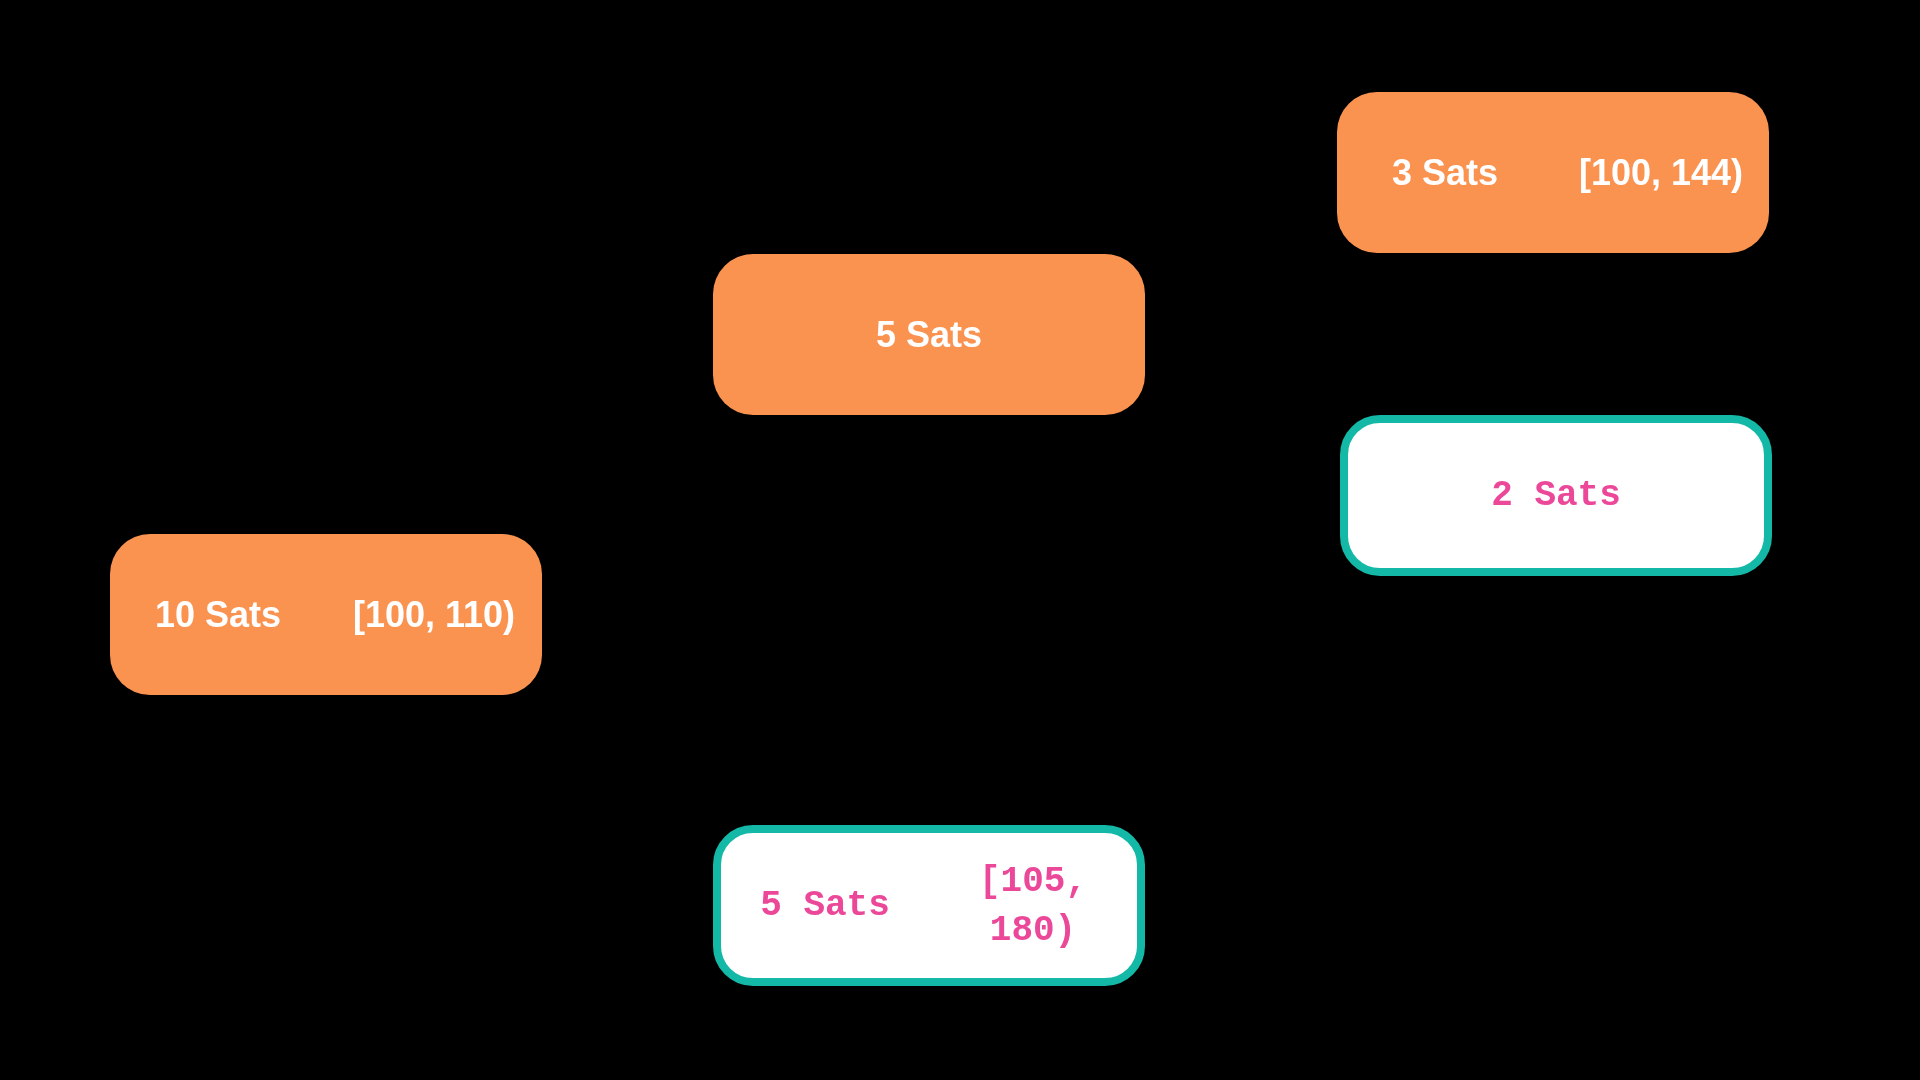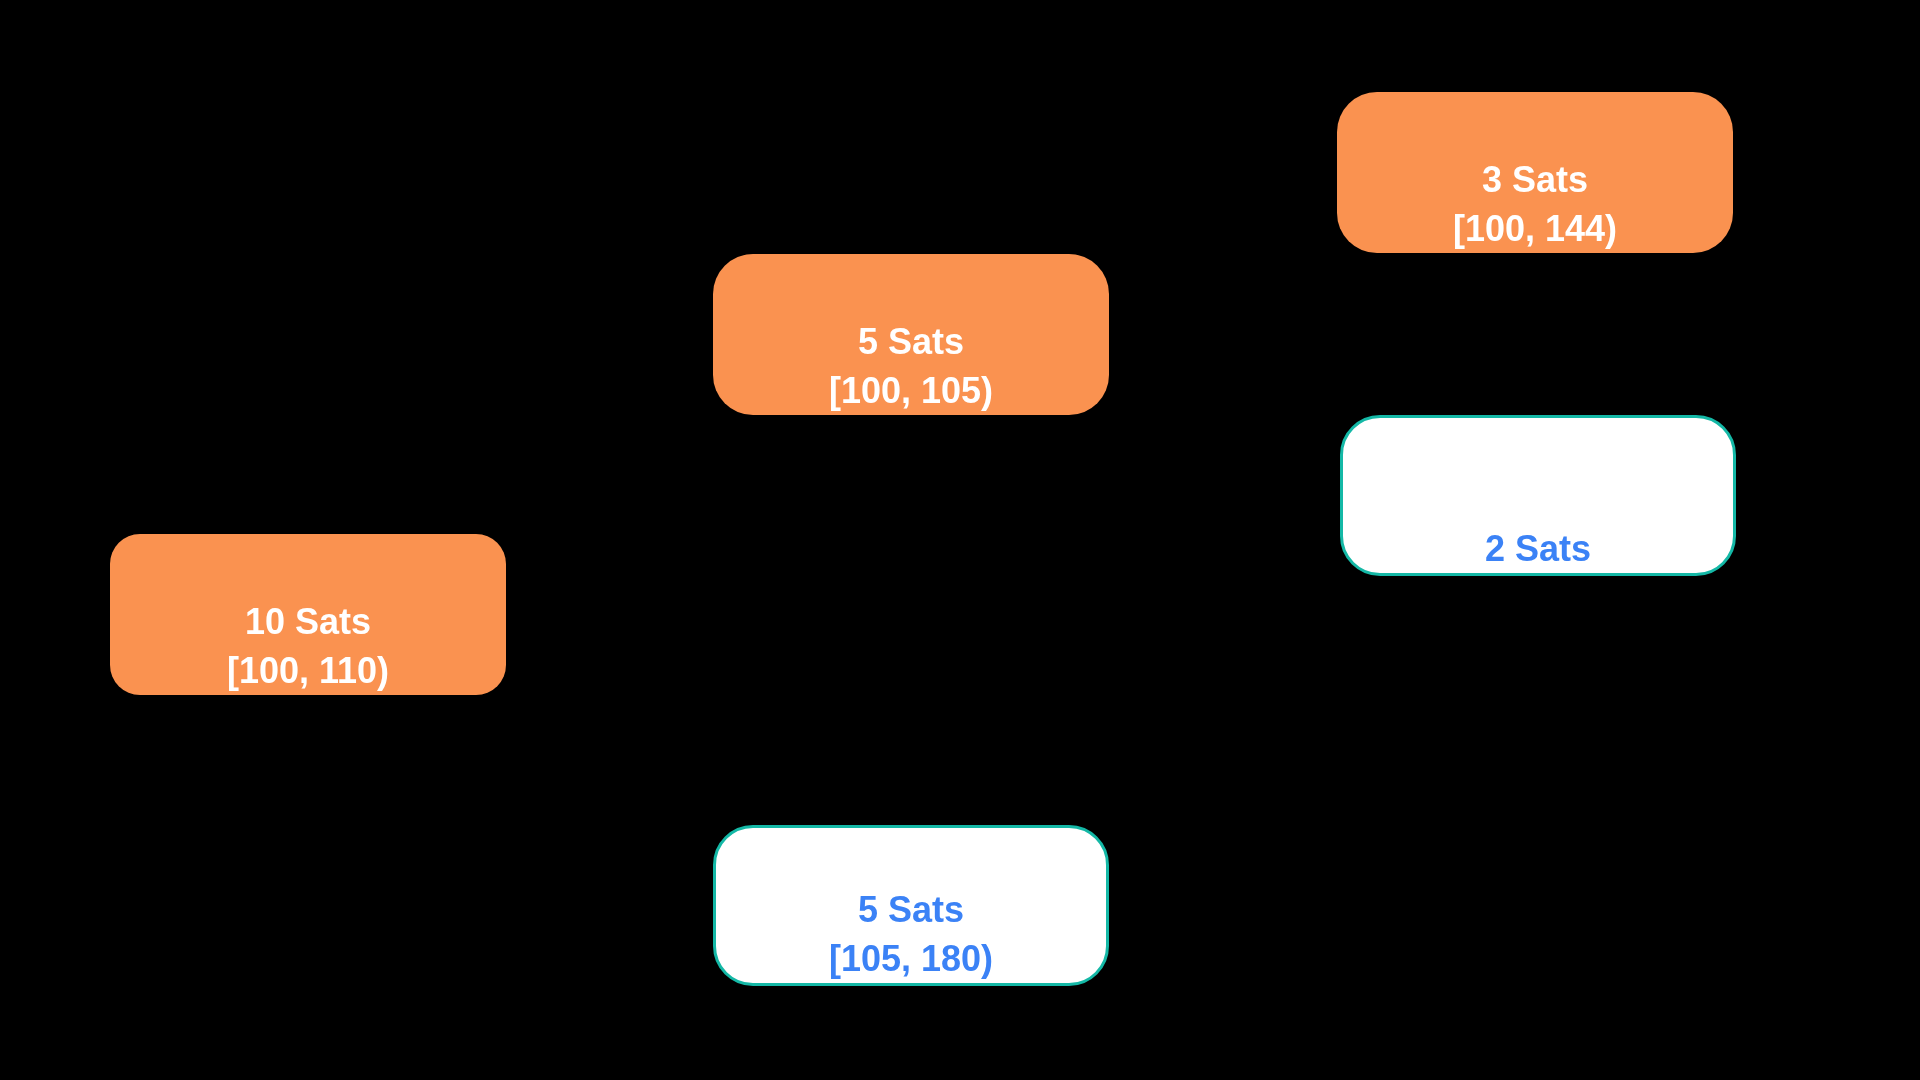--- a/index.html
+++ b/index.html
@@ -14,70 +14,70 @@
 
     .stage {
       position: relative;
       width: 1920px;
       height: 1080px;
       background: #000000;
     }
 
     .node {
       position: absolute;
-      width: 396px;
+      width: 432px;
       height: 161px;
       border-radius: 40px;
       box-sizing: border-box;
       display: flex;
-      flex-direction: column;
+      flex-direction: row;
       align-items: center;
-      justify-content: flex-end;
+      justify-content: flex-start;
       text-align: center;
       font-weight: bold;
       font-size: 36px;
       line-height: 49px;
     }
 
     .node.filled {
       background: #FA9250;
       color: #FFFFFF;
     }
 
     .node.outlined {
       background: #FFFFFF;
-      color: #3b82f6;
-      border: 3px solid #14b8a6;
+      color: #ec4899;
+      border: 8px solid #14b8a6;
+      font-family: Liberation Mono, monospace;
     }
 
     .node .title,
     .node .range {
       width: 100%;
     }
 
     
-    .pos-root        { left: 110px;  top: 534px; border-radius: 30px; }
+    .pos-root        { left: 110px;  top: 534px; }
     .pos-mid-top     { left: 713px;  top: 254px; }
     .pos-mid-bottom  { left: 713px;  top: 825px; }
     .pos-right-top   { left: 1337px; top: 92px;  }
     .pos-right-mid   { left: 1340px; top: 415px; }
   </style>
 </head>
 <body>
 
 <div class="stage">
 
   <div class="node filled pos-root">
     <div class="title">10 Sats</div>
     <div class="range">[100, 110)</div>
   </div>
 
   <div class="node filled pos-mid-top">
     <div class="title">5 Sats</div>
-    <div class="range">[100, 105)</div>
   </div>
 
   <div class="node outlined pos-mid-bottom">
     <div class="title">5 Sats</div>
     <div class="range">[105, 180)</div>
   </div>
 
   <div class="node filled pos-right-top">
     <div class="title">3 Sats</div>
     <div class="range">[100, 144)</div>

